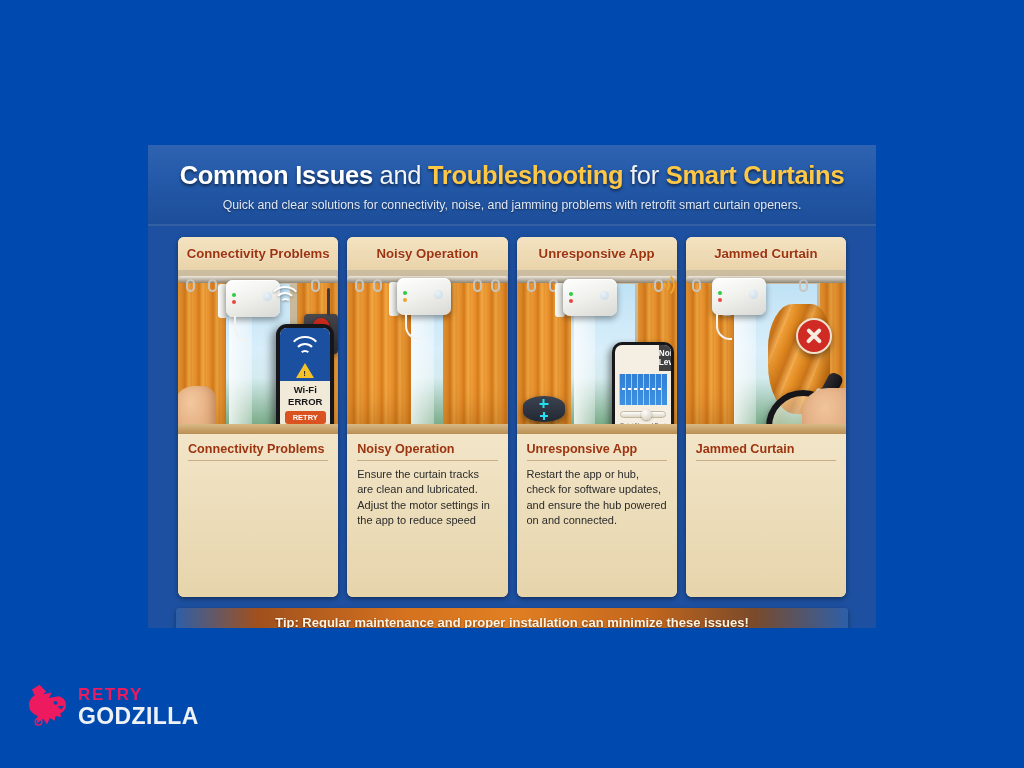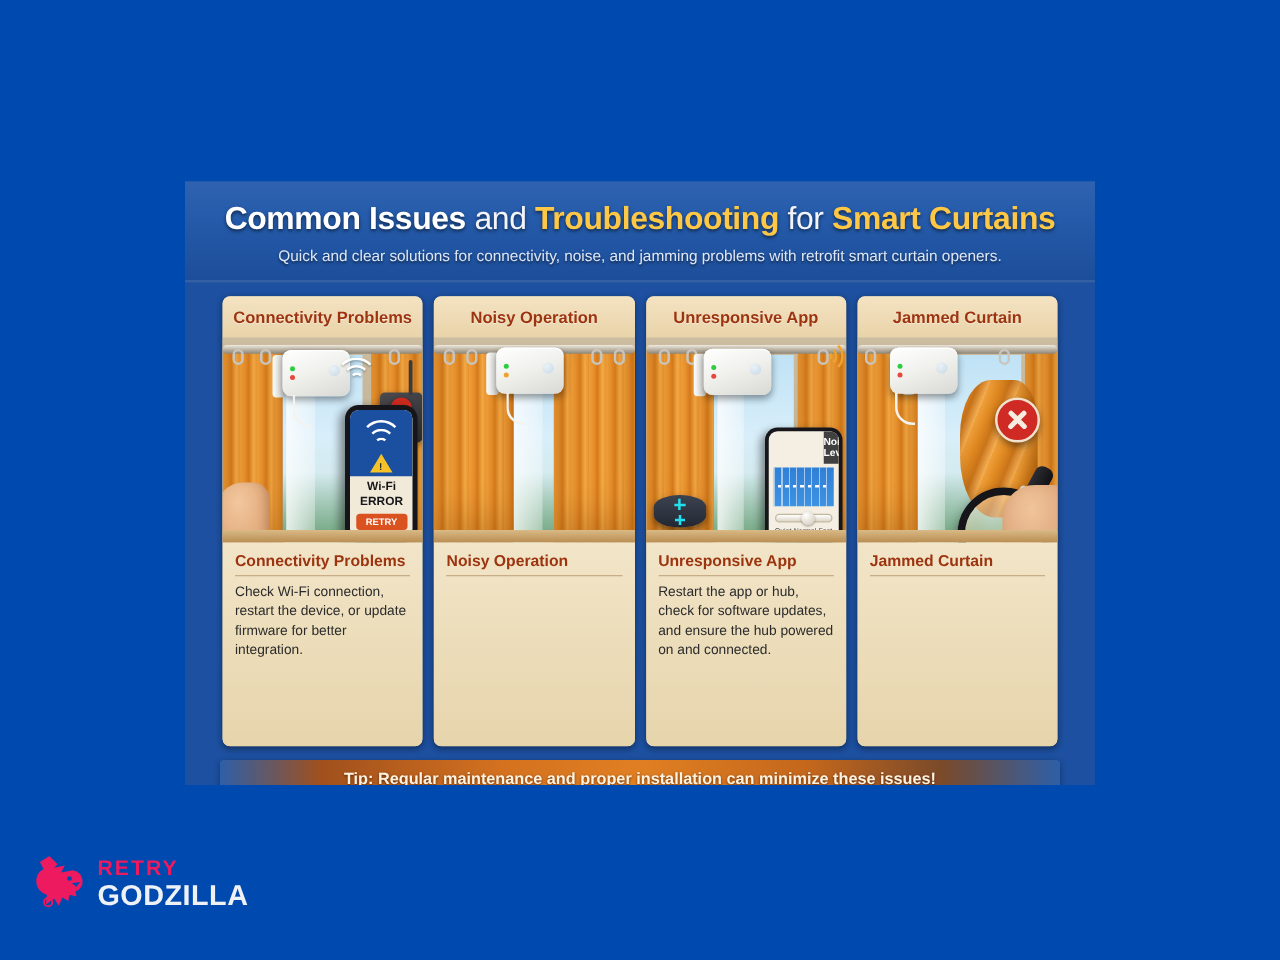--- a/index.html
+++ b/index.html
@@ -447,21 +447,20 @@
               </div>
             </div>
           </div>
 
           <div class="hand1"></div>
           <div class="floorline"></div>
         </div>
         <div class="card-body">
           <div class="card-title">Connectivity Problems</div>
           <div class="card-rule"></div>
-          <div class="card-text">Check Wi-Fi connection, restart the device, or update firmware for better integration.</div>
         </div>
       </div>
 
       <div class="card">
         <div class="card-head">
           <div class="card-head-label">Noisy Operation</div>
         </div>
         <div class="card-art">
           <div class="wall"></div>
           <div class="window"></div>
@@ -478,20 +477,21 @@
             <span class="led" style="left:6px;top:13px;background:#2ecc40"></span>
             <span class="led" style="left:6px;top:20px;background:#f0a32c"></span>
             <span class="dot"></span>
           </div>
           <div class="cable" style="left:58px; top:44px;"></div>
           <div class="floorline"></div>
         </div>
         <div class="card-body">
           <div class="card-title">Noisy Operation</div>
           <div class="card-rule"></div>
+          <div class="card-text">Ensure the curtain tracks are clean and lubricated. Adjust the motor settings in the app to reduce speed</div>
         </div>
       </div>
 
       <div class="card">
         <div class="card-head">
           <div class="card-head-label">Unresponsive App</div>
         </div>
         <div class="card-art">
           <div class="wall"></div>
           <div class="window" style="left:34%;right:26%;"></div>

